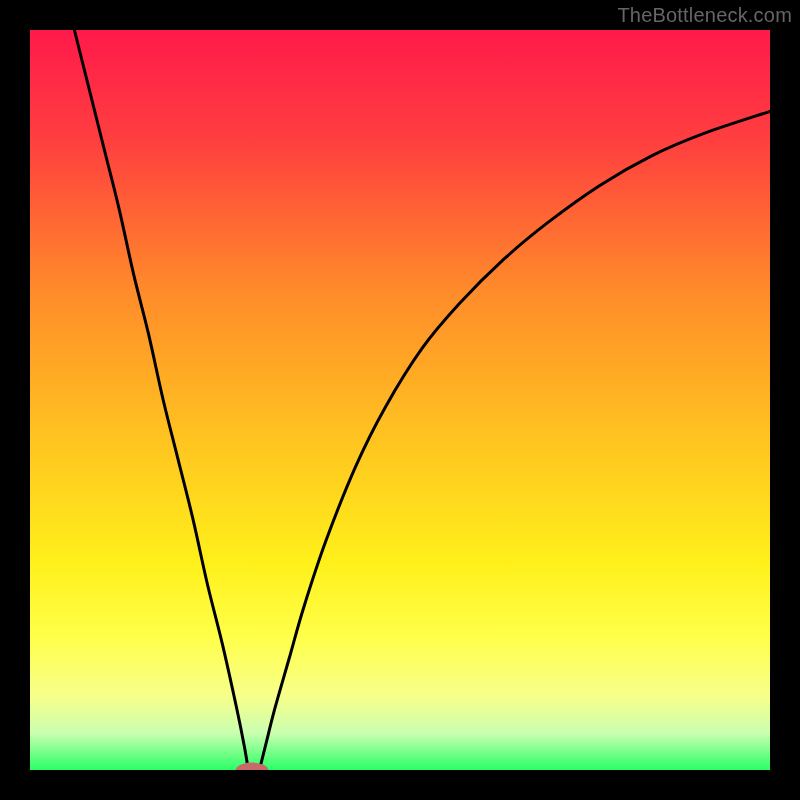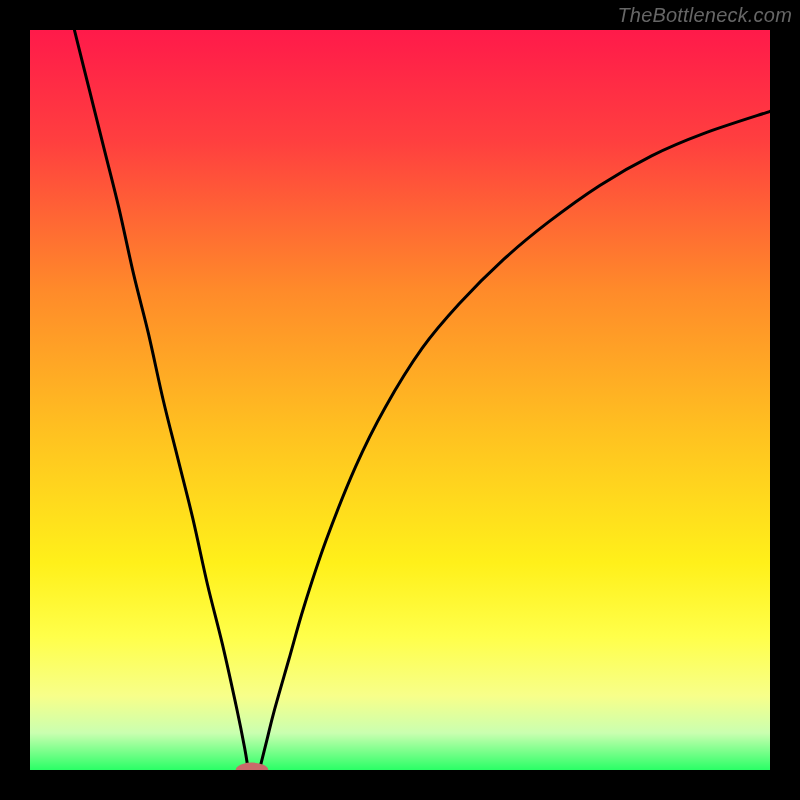--- a/index.html
+++ b/index.html
@@ -11,21 +11,20 @@
     background: #000;
     font-family: Arial, Helvetica, sans-serif;
   }
   .frame {
     position: absolute;
     left: 0;
     top: 0;
     width: 800px;
     height: 800px;
     background: #000;
-    font-style: italic;
   }
   .plot {
     position: absolute;
     left: 30px;
     top: 30px;
     width: 740px;
     height: 740px;
   }
   .watermark {
     position: absolute;

